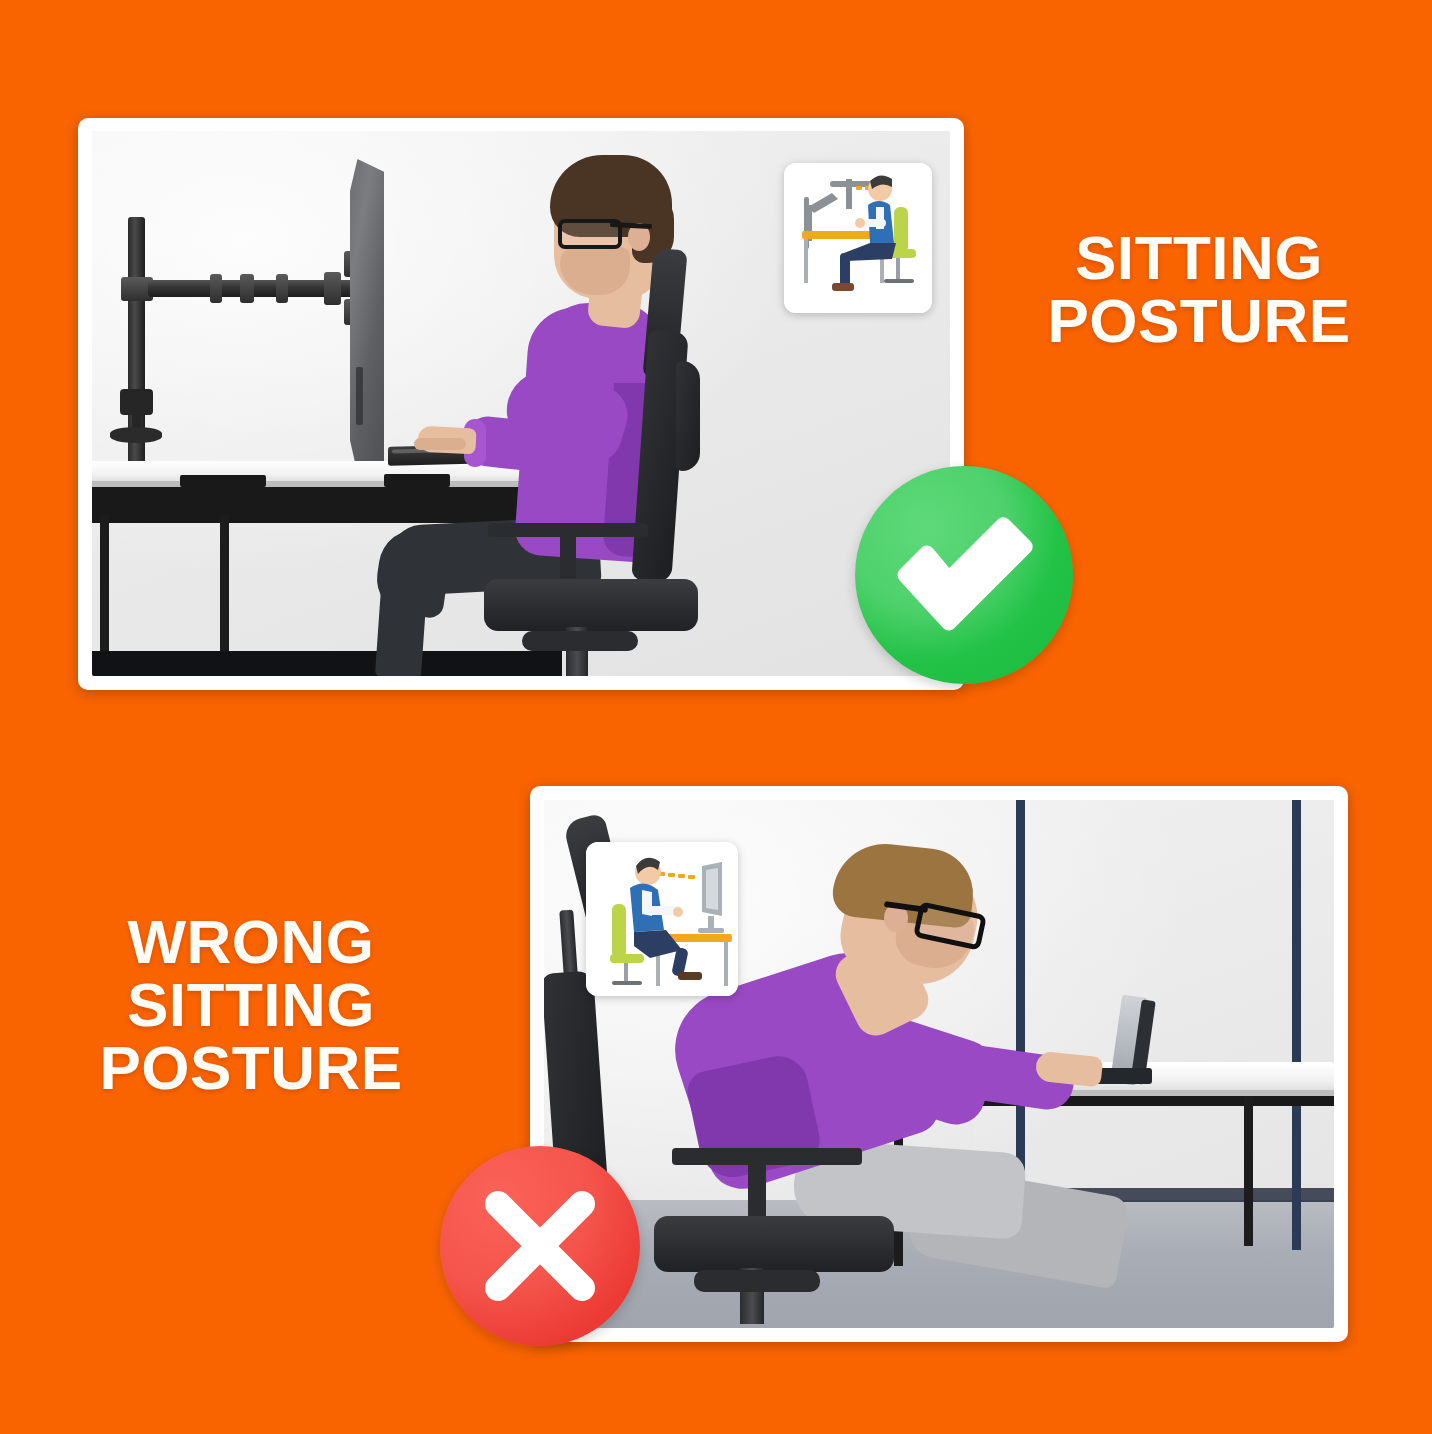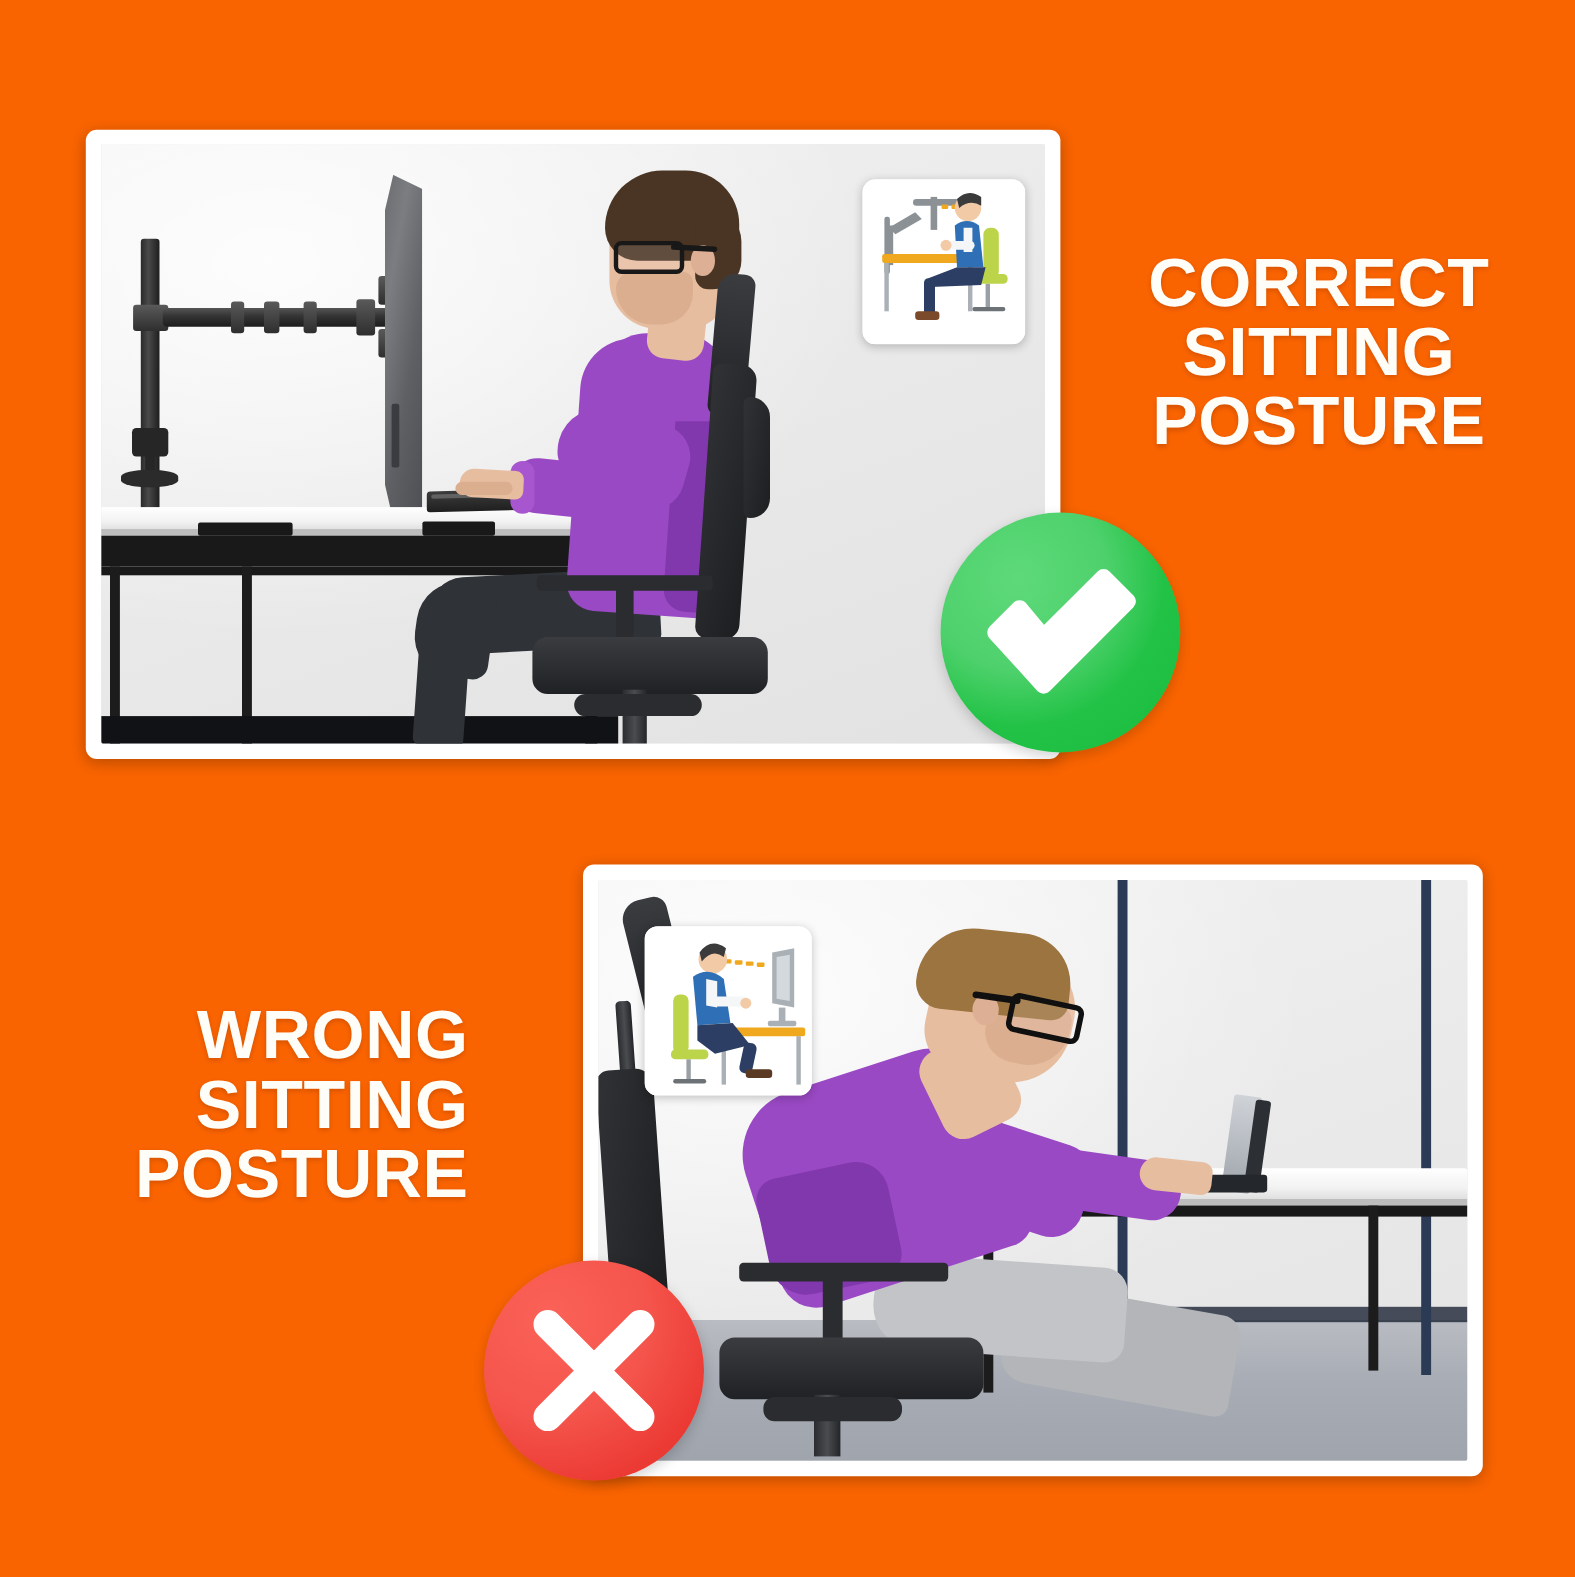--- a/index.html
+++ b/index.html
@@ -239,21 +239,20 @@
           <path d="M86 80 L112 80 L108 96 L62 98 L60 90 Z" fill="#2c3e63"></path>
           <rect x="56" y="90" width="10" height="36" rx="4" fill="#2c3e63"></rect>
           <rect x="48" y="120" width="22" height="8" rx="3" fill="#7a4a2a"></rect>
         </svg>
       </div>
 
     </div>
   </div>
 
   <div class="headline" style="left:1000px; top:226px; width:398px;">
-    <span class="ln">CORRECT</span>
     <span class="ln">SITTING</span>
     <span class="ln">POSTURE</span>
   </div>
 
   <div class="badge badge-check" style="left:855px; top:466px; width:218px; height:218px;">
     <svg viewBox="0 0 100 100">
       <path d="M23 50 L33 40 L43 52 L68 27 L78 37 L43 72 Z" fill="#ffffff" stroke="#ffffff" stroke-width="7" stroke-linejoin="round" stroke-linecap="round"></path>
     </svg>
   </div>
 
@@ -338,21 +337,21 @@
           <circle cx="92" cy="70" r="5" fill="#f2cba6"></circle>
           <path d="M48 90 L80 88 L96 108 L64 116 L48 104 Z" fill="#2c3e63"></path>
           <rect x="88" y="106" width="12" height="28" rx="5" fill="#2c3e63" transform="rotate(12 94 120)"></rect>
           <rect x="92" y="130" width="24" height="8" rx="3" fill="#5a3a22"></rect>
         </svg>
       </div>
 
     </div>
   </div>
 
-  <div class="headline" style="left:56px; top:910px; width:370px;text-align:right;">
+  <div class="headline" style="left:66px; top:910px; width:370px;">
     <span class="ln">WRONG</span>
     <span class="ln">SITTING</span>
     <span class="ln">POSTURE</span>
   </div>
 
   <div class="badge badge-x" style="left:440px; top:1146px; width:200px; height:200px;">
     <svg viewBox="0 0 100 100">
       <g stroke="#ffffff" stroke-width="13" stroke-linecap="round">
         <line x1="29" y1="29" x2="71" y2="71"></line>
         <line x1="71" y1="29" x2="29" y2="71"></line>

